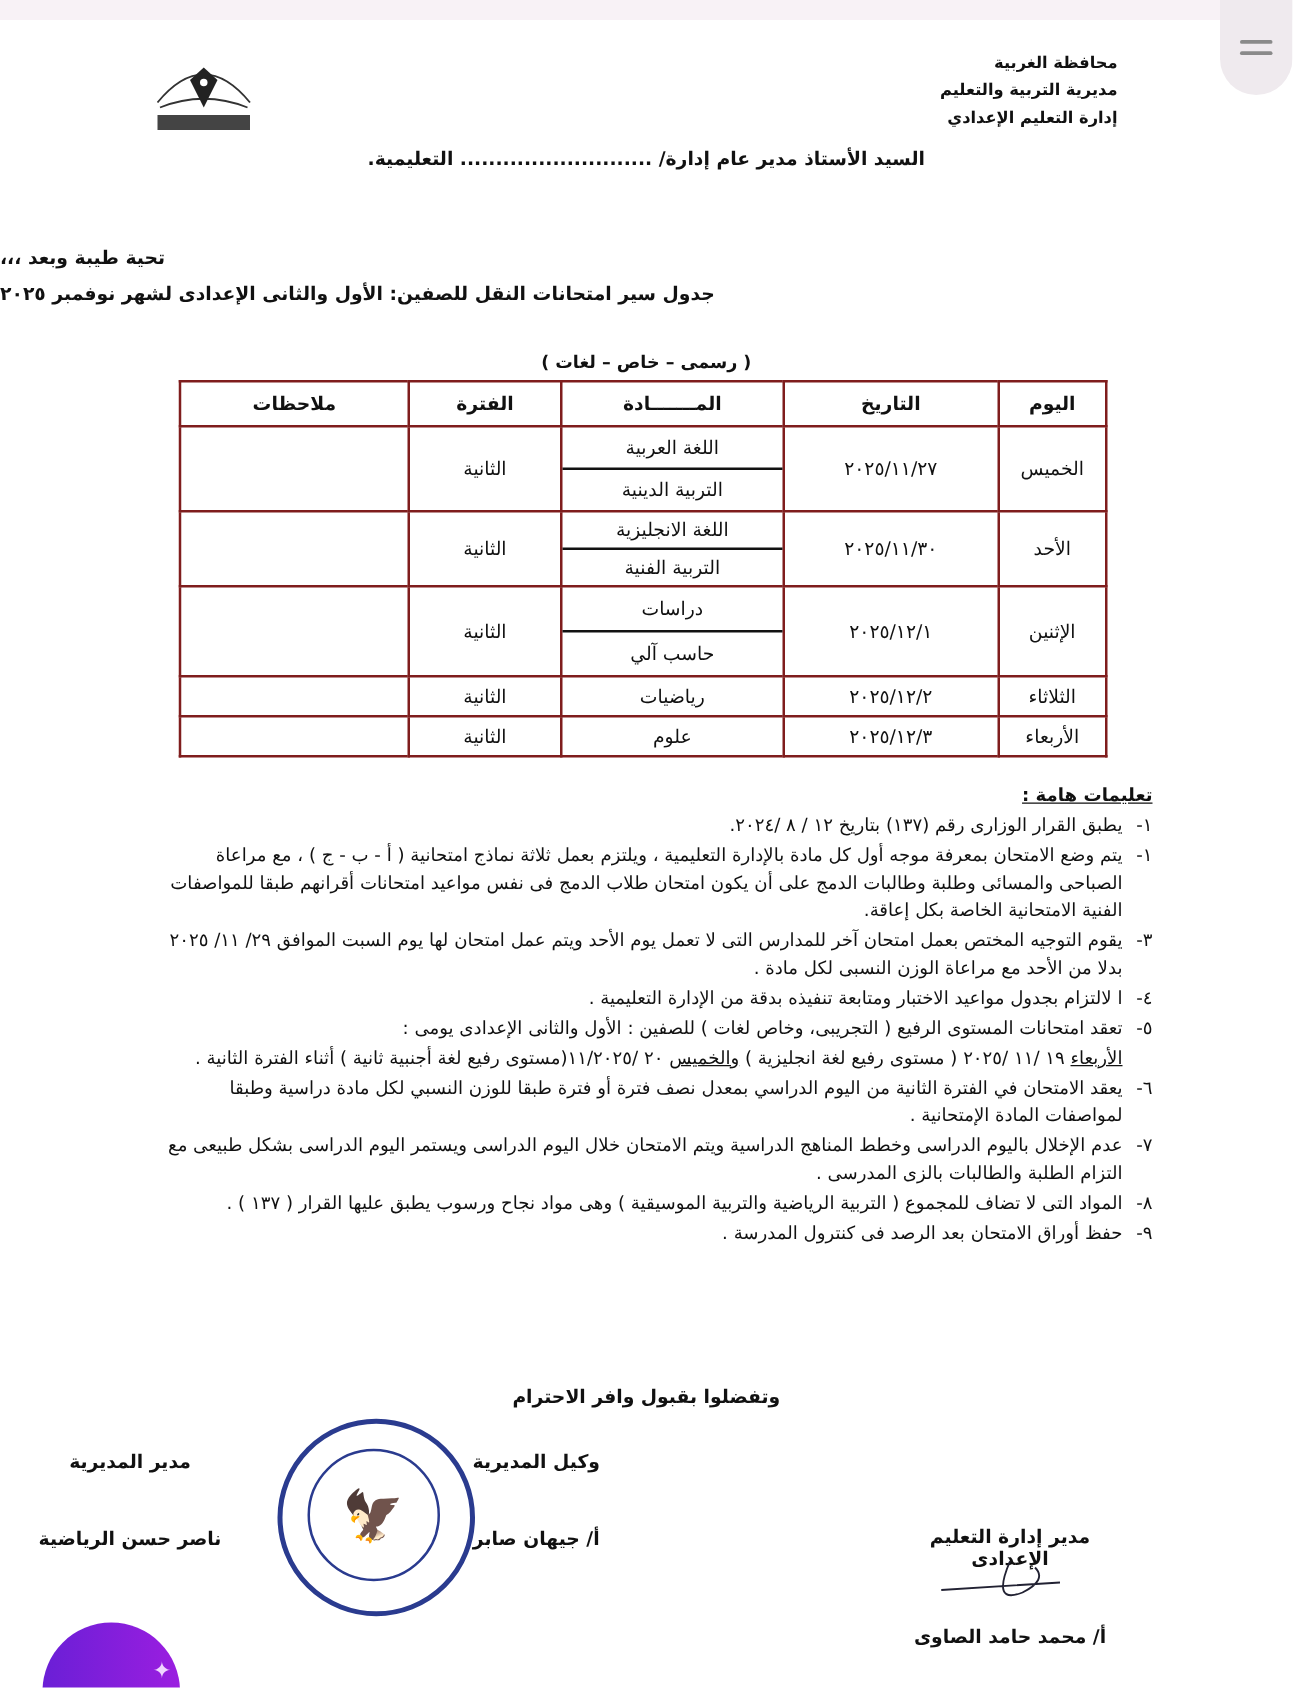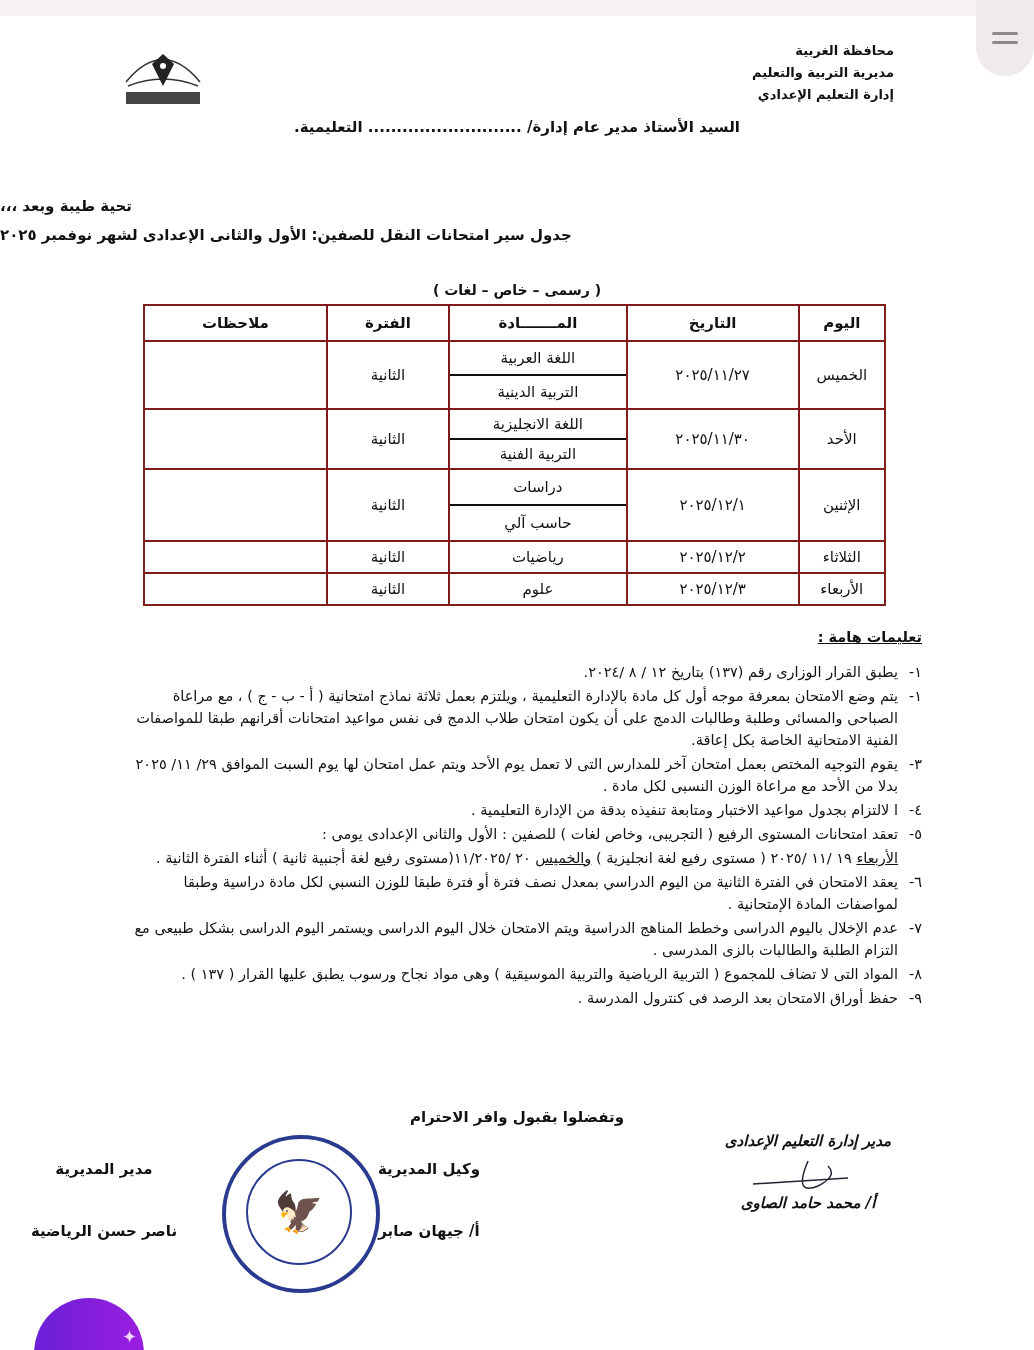--- a/index.html
+++ b/index.html
@@ -35,31 +35,31 @@
     border:2px solid #7f1d1d; text-align:center; padding:0; height:30px;
   }
   table.sched th { font-weight:bold; height:34px; }
   .col-day { width:88px; } .col-date { width:180px; } .col-subj { width:186px; }
   .col-period { width:128px; } .col-notes { width:193px; }
   .subj-split { display:flex; flex-direction:column; }
   .subj-split div { height:32px; line-height:32px; }
   .subj-split div + div { border-top:2px solid #111; }
 
   .instructions { right:112px; top:626px; width:800px; font-size:14.5px; line-height:22px; text-align:right; }
-  .instr-head { font-weight:bold; text-decoration:underline; margin-bottom:13px; }
+  .instr-head { font-weight:bold; text-decoration:underline; margin-bottom:2px; }
   .instr-item { display:flex; margin-bottom:2px; }
   .instr-num { min-width:24px; }
   .instr-text { flex:1; }
   .u { text-decoration:underline; }
 
   .closing { top:1108px; left:0; width:1034px; text-align:center; font-weight:bold; font-size:15px; }
 
   .sig { position:absolute; text-align:center; font-weight:bold; font-size:15px; }
   .sig .name { margin-top:44px; }
-  .sig1 { right:136px; top:1132px; width:180px;font-style:italic; }
+  .sig1 { right:136px; top:1220px; width:180px; }
   .sig2 { right:350px; top:1160px; width:170px; }
   .sig3 { right:540px; top:1160px; width:130px; }
   .sig4 { right:855px; top:1160px; width:150px; }
   .scribble { position:absolute; }
 
   .stamp {
     position:absolute; left:222px; top:1135px; width:150px; height:150px;
     border:4px solid #2a3b8f; border-radius:50%;
   }
   .stamp-inner {

